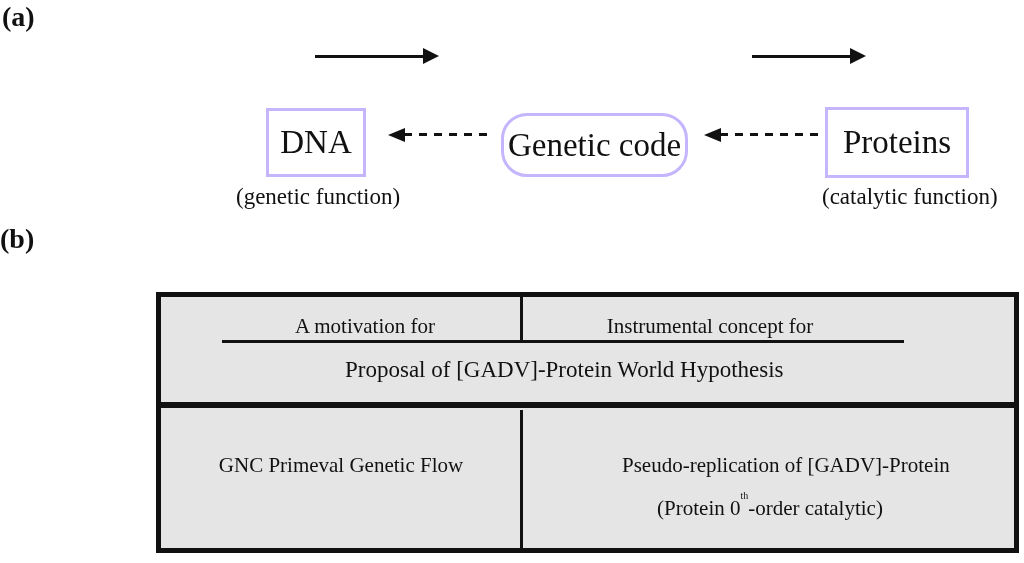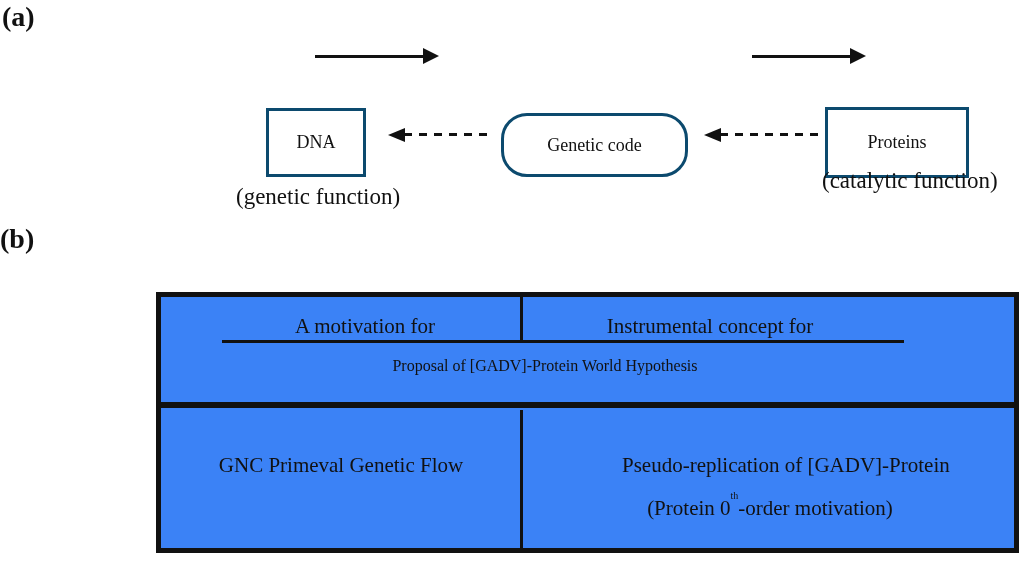--- a/index.html
+++ b/index.html
@@ -36,40 +36,40 @@
     height: 3px;
     background-image: repeating-linear-gradient(to right,
       #111111 0, #111111 8px, transparent 8px, transparent 15px);
   }
   .flow-title {
     font-size: 22px;
     text-align: center;
     white-space: nowrap;
   }
   .node-box {
-    border: 3px solid #0c4a6e;
+    border: 3px solid #c4b5fd;
     display: flex;
     align-items: center;
     justify-content: center;
-    font-size: 18px;
+    font-size: 33px;
     white-space: nowrap;
     box-sizing: border-box;
   }
   .caption {
     font-size: 23px;
     text-align: center;
     white-space: nowrap;
   }
   
   #hypothesis-table {
     left: 156px; top: 292px;
     width: 863px; height: 261px;
     border: 5px solid #111111;
     box-sizing: border-box;
-    background: #3b82f6;
+    background: #e5e5e5;
   }
   .t-text {
     position: absolute;
     font-size: 21px;
     text-align: center;
     white-space: nowrap;
   }
   .vline { position: absolute; width: 3px; background: #111111; }
   #row-divider {
     position: absolute;
@@ -123,40 +123,40 @@
   <div class="abs" style="left:704px; top:128px; width:116px; height:14px;">
     <div class="head-left abs" style="left:0; top:0;"></div>
     <div class="dashline abs" style="left:16px; top:5px; width:100px;"></div>
   </div>
 
   <div class="abs node-box" style="left:825px; top:107px; width:144px; height:71px;">
     <span>Proteins</span>
   </div>
 
   <div class="abs caption" style="left:236px; top:184px; width:160px;">(genetic function)</div>
-  <div class="abs caption" style="left:822px; top:168px; width:160px;">(catalytic function)</div>
+  <div class="abs caption" style="left:822px; top:184px; width:160px;">(catalytic function)</div>
 
   <div class="abs panel-label" style="left:0px; top:224px;">(b)</div>
 
   <div class="abs" id="hypothesis-table">
 
     <div class="vline" style="left:359px; top:0; height:44px;"></div>
 
     <div class="t-text" style="left:54px; top:17px; width:300px;">A motivation for</div>
     <div class="t-text" style="left:399px; top:17px; width:300px;">Instrumental concept for</div>
 
     <div id="header-underline"></div>
 
-    <div class="t-text" style="left:184px; top:60px; width:400px; font-size:16px;">Proposal of [GADV]-Protein World Hypothesis</div>
+    <div class="t-text" style="left:184px; top:60px; width:400px; font-size:23px;">Proposal of [GADV]-Protein World Hypothesis</div>
 
     <div id="row-divider"></div>
 
     <div class="vline" style="left:359px; top:113px; bottom:0;"></div>
 
     <div class="t-text" style="left:30px; top:156px; width:300px;">GNC Primeval Genetic Flow</div>
 
     <div class="t-text" style="left:461px; top:156px; width:300px;">Pseudo-replication of [GADV]-Protein</div>
     <div class="t-text" style="left:459px; top:199px; width:300px;">
-      <span>(Protein 0</span><sup class="ord">th</sup><span>-order motivation)</span>
+      <span>(Protein 0</span><sup class="ord">th</sup><span>-order catalytic)</span>
     </div>
 
   </div>
 </div>
 
 </body></html>

